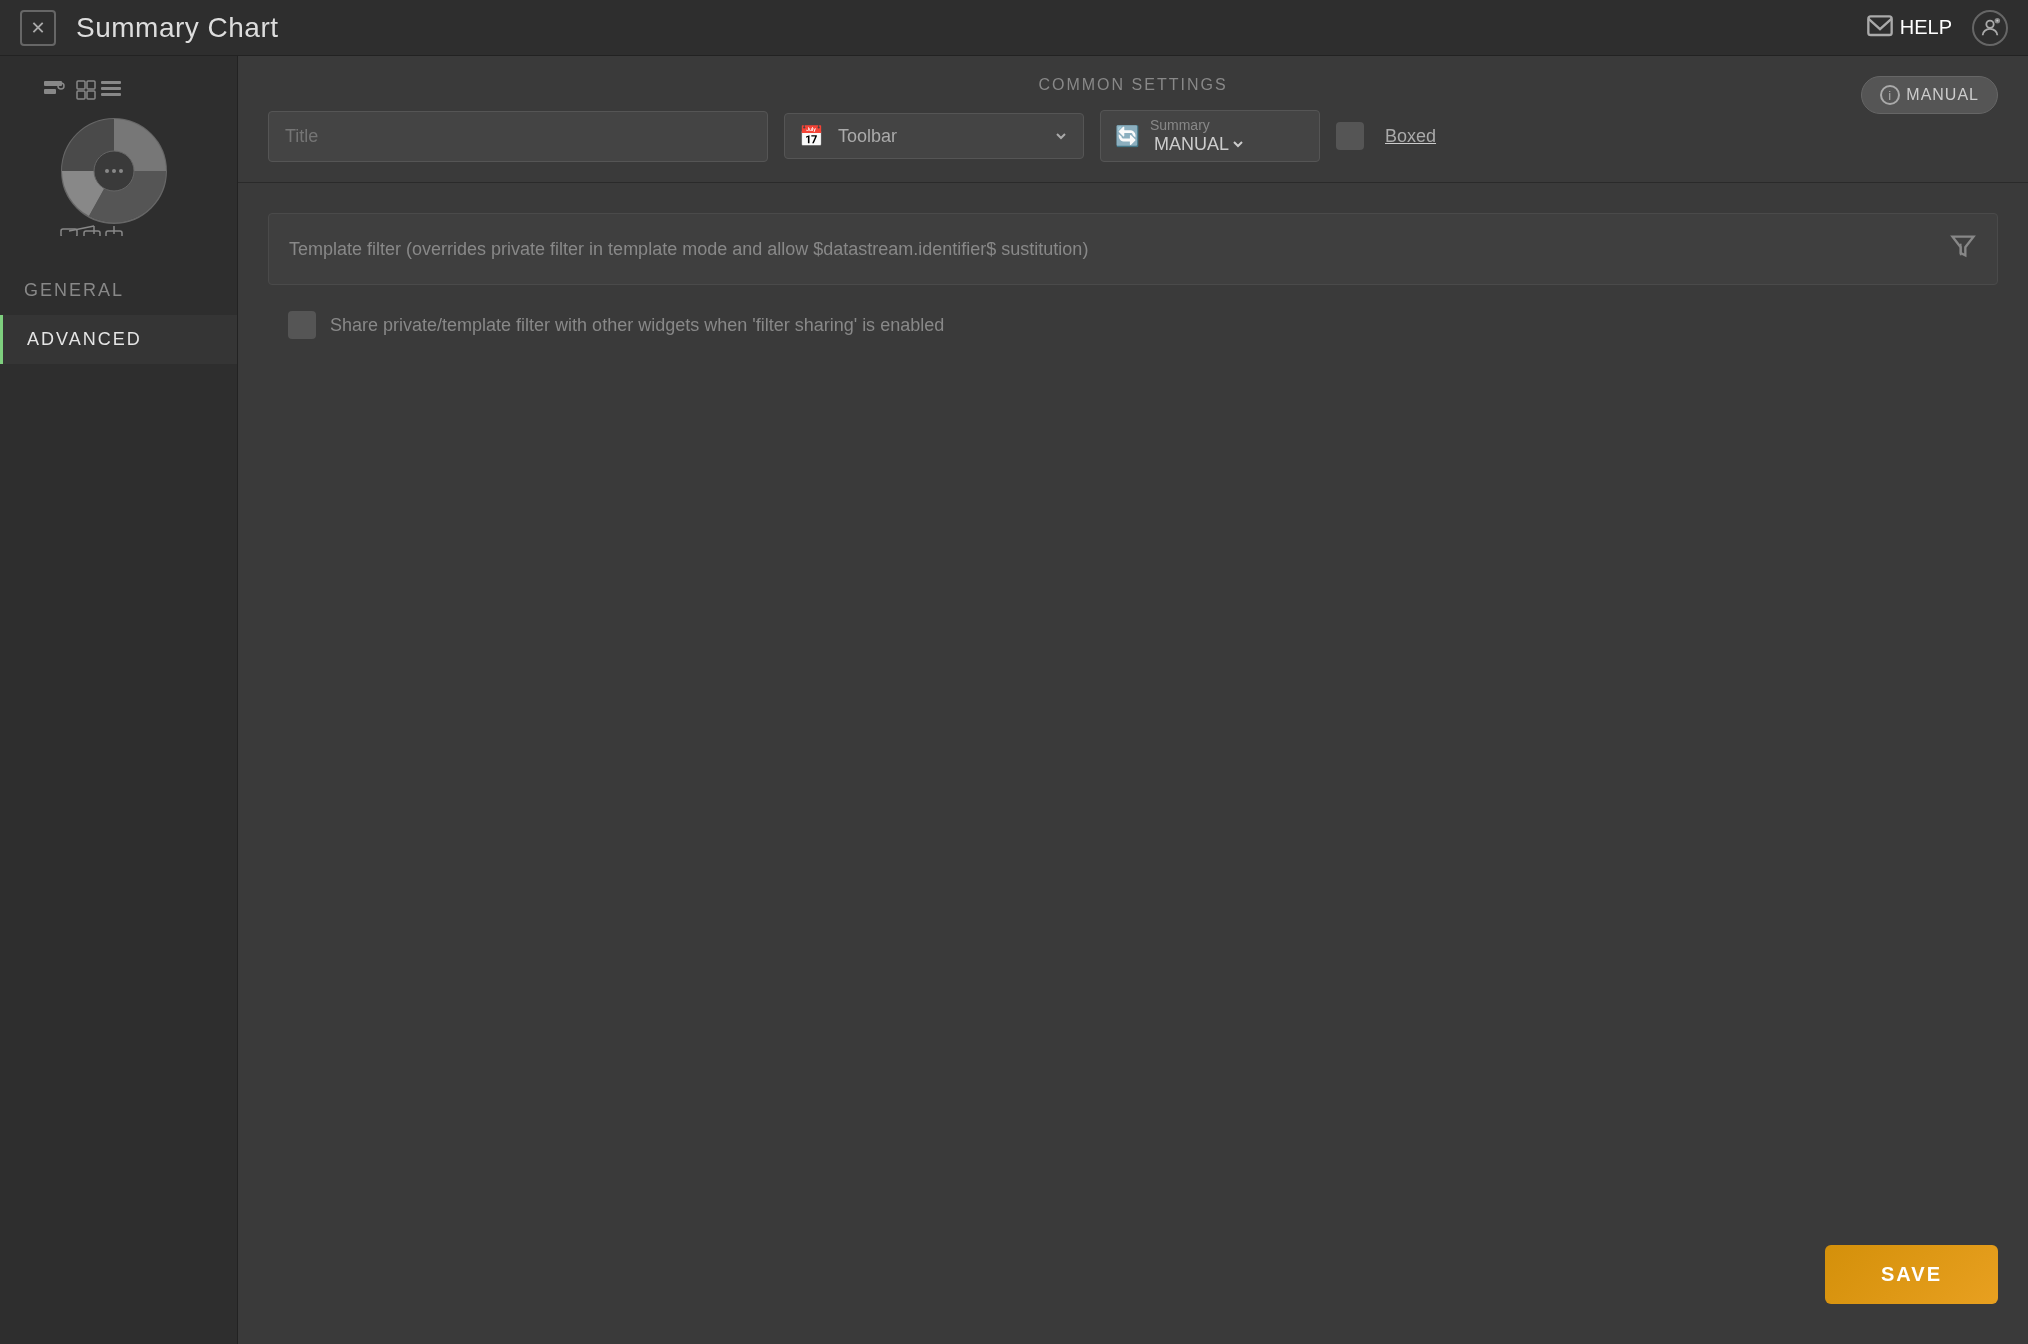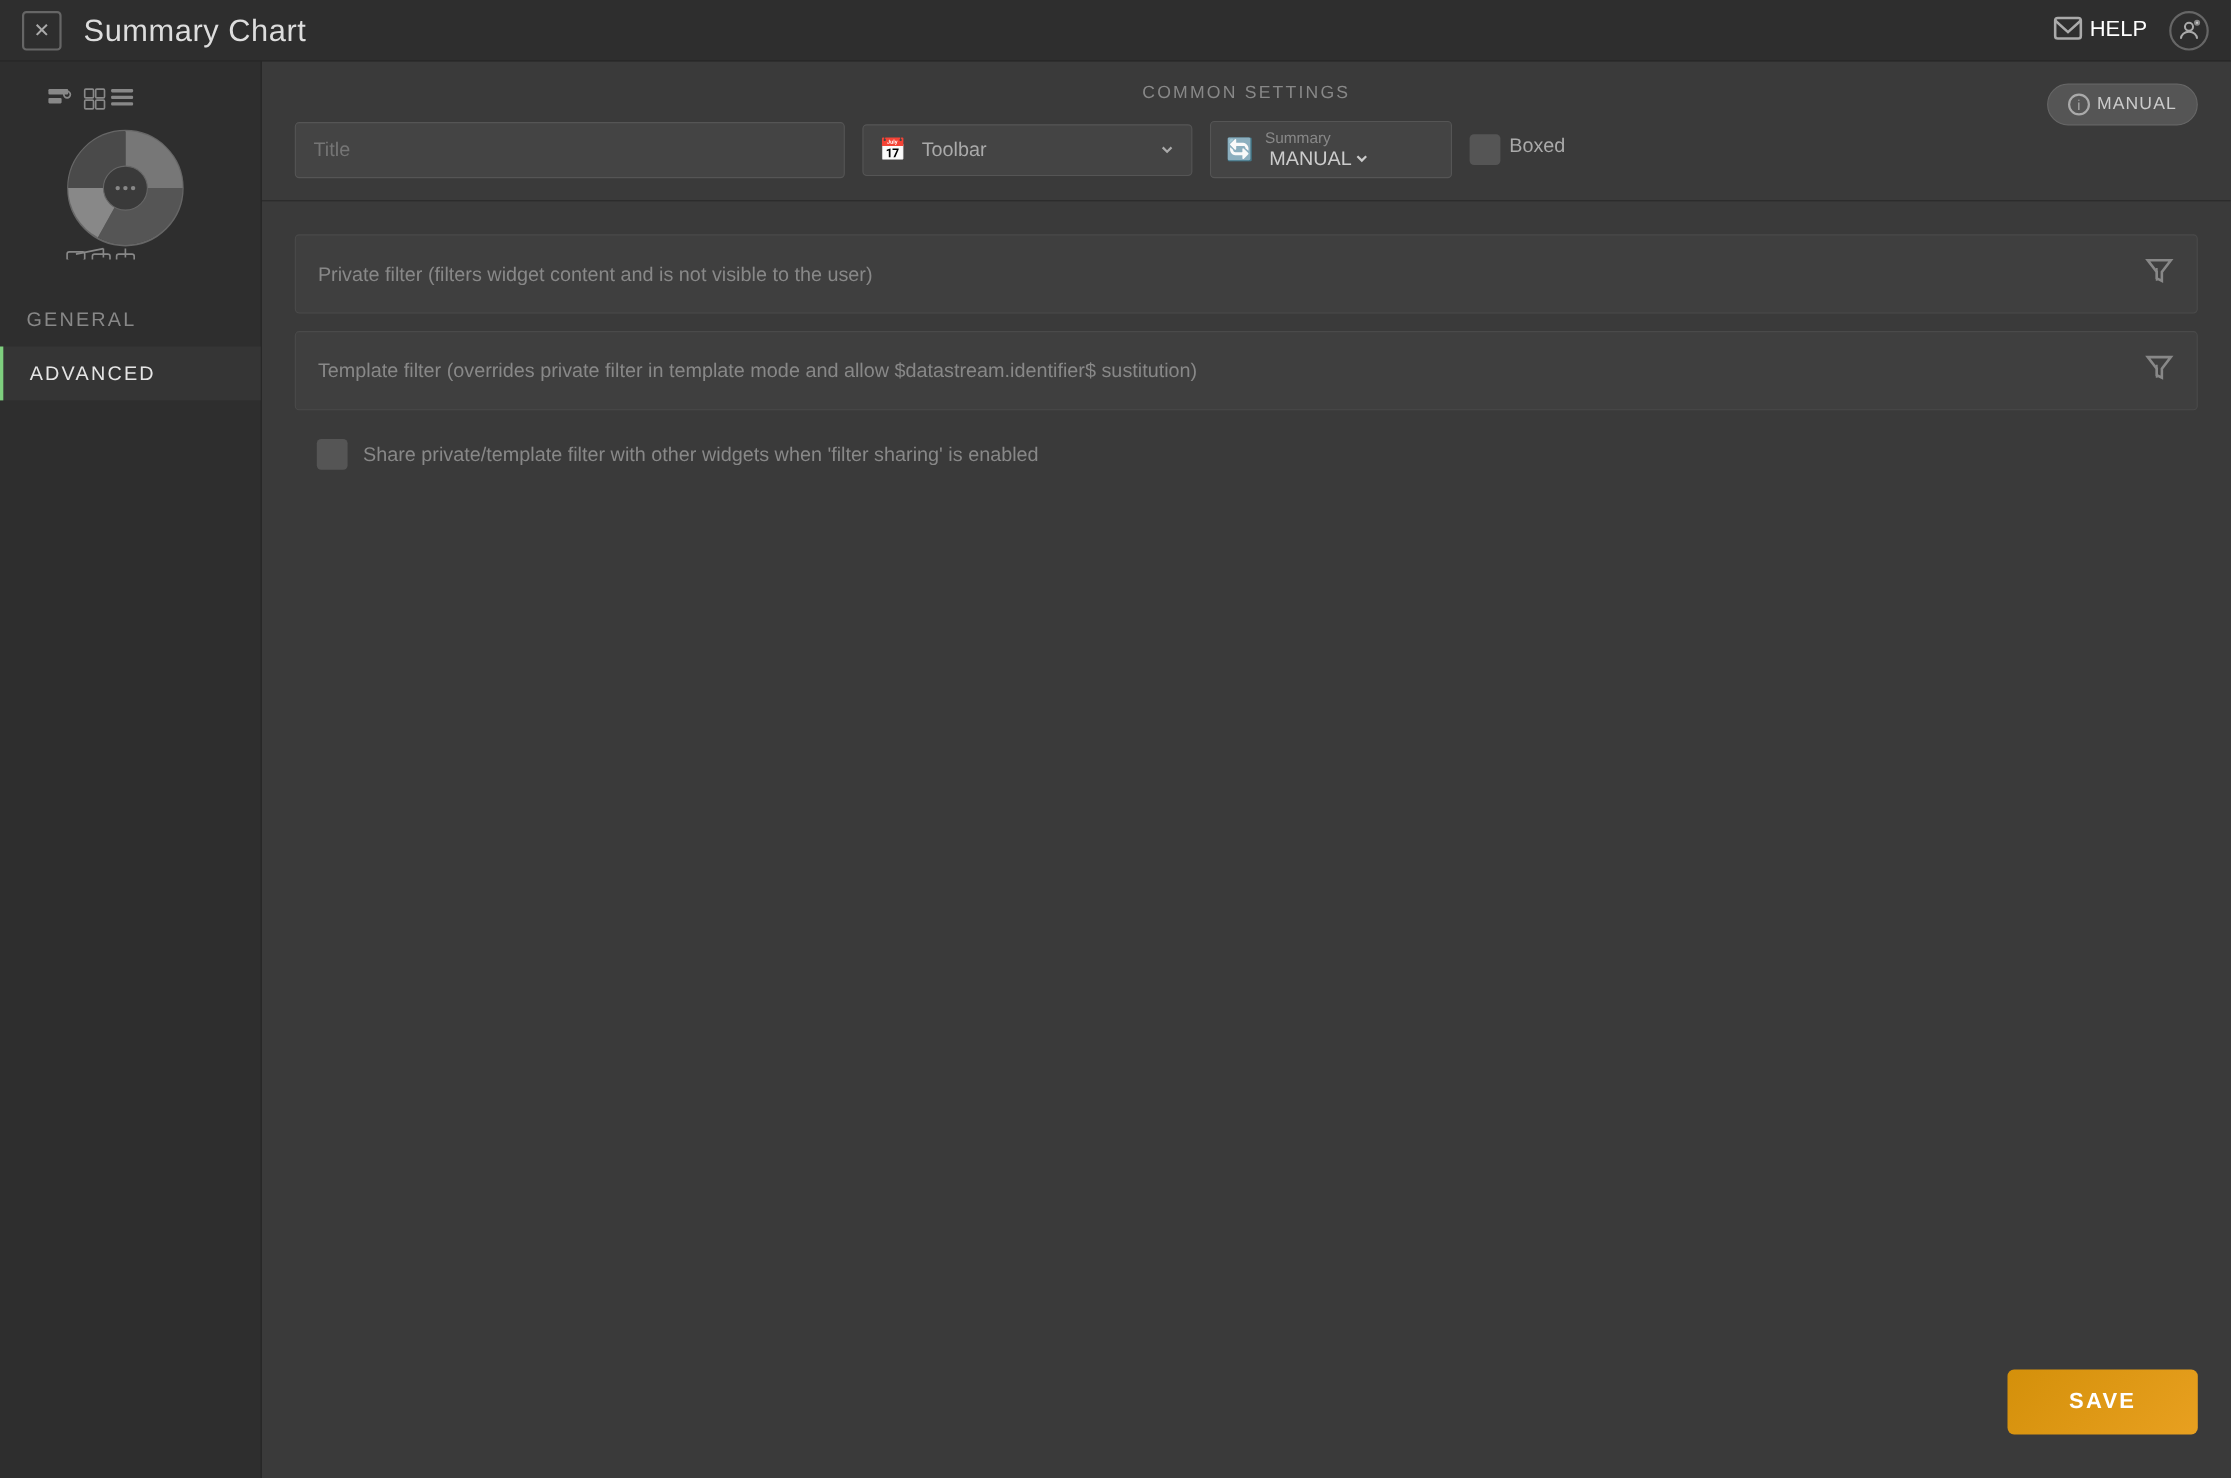--- a/index.html
+++ b/index.html
@@ -200,22 +200,23 @@
       background: transparent;
       border: none;
       color: #ccc;
       font-size: 18px;
       outline: none;
       cursor: pointer;
     }
     .refresh-value select option { background: #444; }
     .boxed-wrap {
       display: flex;
-      align-items: flex-start;
-      gap: 8px;
+      align-items: center;
+      gap: 21px;
+      text-decoration: underline;
     }
     .boxed-checkbox {
       width: 28px;
       height: 28px;
       background: #555;
       border-radius: 4px;
       cursor: pointer;
     }
     .boxed-label {
       font-size: 18px;
@@ -416,29 +417,20 @@
 
       <div class="boxed-wrap">
         <div class="boxed-checkbox"></div>
         <span class="boxed-label">Boxed</span>
       </div>
     </div>
   </div>
 
   <div class="content-area">
 
-    <div class="filter-row">
-      <span class="filter-text">Private filter (filters widget content and is not visible to the user)</span>
-      <span class="filter-icon">
-        <svg width="28" height="28" viewBox="0 0 24 24" fill="none">
-          <path d="M3 4h18l-7 9v7l-4-2V13L3 4z" stroke="#888" stroke-width="2" fill="none"></path>
-          <line x1="10" y1="10" x2="10" y2="20" stroke="#888" stroke-width="1.5"></line>
-        </svg>
-      </span>
-    </div>
 
     <div class="filter-row">
       <span class="filter-text">Template filter (overrides private filter in template mode and allow $datastream.identifier$ sustitution)</span>
       <span class="filter-icon">
         <svg width="28" height="28" viewBox="0 0 24 24" fill="none">
           <path d="M3 4h18l-7 9v7l-4-2V13L3 4z" stroke="#888" stroke-width="2" fill="none"></path>
           <line x1="10" y1="10" x2="10" y2="20" stroke="#888" stroke-width="1.5"></line>
         </svg>
       </span>
     </div>

